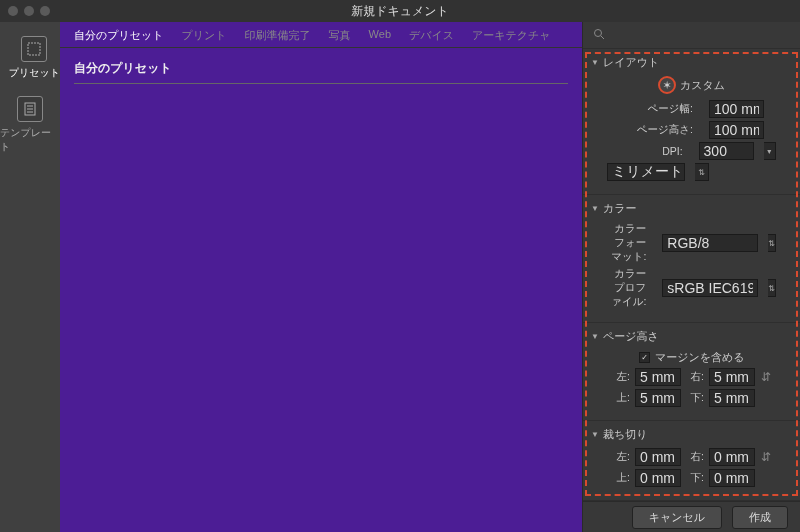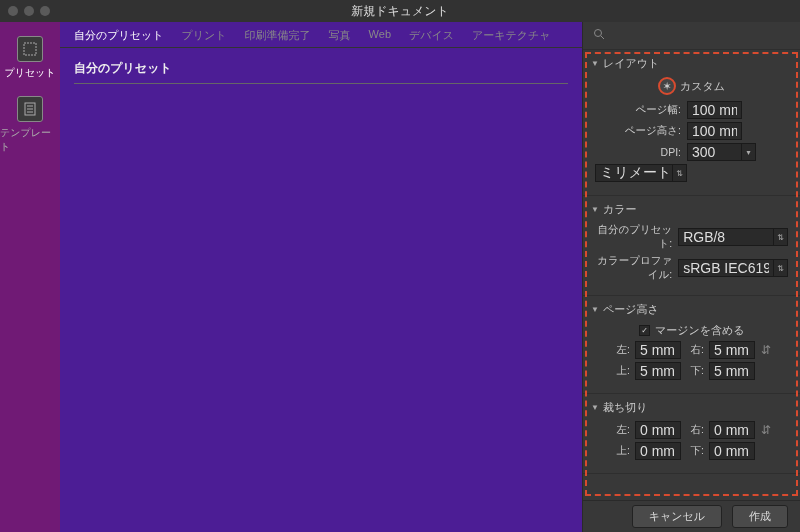--- a/index.html
+++ b/index.html
@@ -2,39 +2,39 @@
 <html><head>
 <meta charset="utf-8">
 <style>
 * { margin: 0; padding: 0; box-sizing: border-box; font-family: -apple-system, "Hiragino Sans", sans-serif; }
 body { background: #1e1e1e; width: 800px; height: 532px; overflow: hidden; color: #ccc; font-size: 11px; }
 .titlebar { height: 22px; background: #323232; display: flex; align-items: center; position: relative; }
 .traffic { display: flex; gap: 6px; margin-left: 8px; }
 .dot { width: 10px; height: 10px; border-radius: 50%; background: #5a5a5a; }
 .title { position: absolute; left: 50%; transform: translateX(-50%); font-size: 12px; color: #ddd; }
 .body { display: flex; height: 510px; }
-.leftbar { width: 60px; background: #701a75; display: flex; flex-direction: column; align-items: center; padding-top: 14px; gap: 16px; }
+.leftbar { width: 60px; background: #404040; display: flex; flex-direction: column; align-items: flex-end; padding-top: 14px; gap: 16px; }
 .leftitem { display: flex; flex-direction: column; align-items: center; gap: 4px; color: #aaa; font-size: 10px; cursor: pointer; }
 .leftitem.active { color: #fff; }
 .lefticon { width: 26px; height: 26px; border: 1px solid #888; border-radius: 3px; display: flex; align-items: center; justify-content: center; background: #3a3a3a; }
 .main { flex: 1; background: #4c1d95; display: flex; flex-direction: column; }
 .tabs { display: flex; gap: 18px; padding: 6px 14px 4px; font-size: 11px; color: #888; border-bottom: 1px solid #333; }
 .tab { cursor: pointer; }
 .tab.active { color: #fff; }
 .content { padding: 12px 14px; }
 .content h3 { font-size: 12px; color: #eee; font-weight: 600; margin-bottom: 6px; }
 .content hr { border: none; border-top: 1px solid #666; }
 .rightpanel { width: 218px; background: #383838; display: flex; flex-direction: column; border-left: 1px solid #2a2a2a; position: relative; }
 .highlight-box { position: absolute; top: 30px; left: 2px; right: 2px; bottom: 36px; border: 2px dashed #d84b2f; pointer-events: none; z-index: 5; }
 .search { height: 28px; display: flex; align-items: center; padding: 0 10px; border-bottom: 1px solid #2e2e2e; }
 .searchicon { color: #888; font-size: 12px; }
 .section { border-bottom: 1px solid #2e2e2e; padding: 6px 8px 10px; }
 .sec-head { display: flex; align-items: center; gap: 4px; color: #ccc; font-size: 11px; margin-bottom: 6px; cursor: pointer; }
 .tri { font-size: 8px; color: #aaa; }
-.row { display: flex; align-items: center; margin: 3px 4px; }
+.row { display: flex; align-items: center; margin: 3px 16px; gap: 10px; }
 .row label { width: 92px; text-align: right; padding-right: 6px; color: #ccc; font-size: 10.5px; }
 .field { background: #2a2a2a; border: 1px solid #1a1a1a; color: #ddd; height: 18px; padding: 0 4px; font-size: 14px; }
 .field.w55 { width: 55px; }
 .select-caret { width: 14px; height: 18px; background: #2a2a2a; border: 1px solid #1a1a1a; border-left: none; display: flex; align-items: center; justify-content: center; font-size: 8px; color: #aaa; }
 .custom-row { display: flex; align-items: center; justify-content: center; gap: 4px; margin: 2px 0 6px; }
 .custom-icon { width: 18px; height: 18px; border: 2px solid #d84b2f; border-radius: 50%; display: flex; align-items: center; justify-content: center; font-size: 11px; background: #444; }
 .orient { display: flex; gap: 2px; }
 .orient-btn { width: 18px; height: 16px; background: #2a2a2a; border: 1px solid #1a1a1a; display: flex; align-items: center; justify-content: center; }
 .orient-pg { background: #ccc; }
 .orient-pg.land { width: 12px; height: 9px; }
@@ -138,21 +138,21 @@
         <div class="select-caret">⇅</div>
       </div>
     </div>
 
     <div class="section">
       <div class="sec-head">
         <span class="tri">▼</span>
         <span>カラー</span>
       </div>
       <div class="row">
-        <label style="width:84px">自分のプリセット:</label>
+        <label style="width:84px">カラーフォーマット:</label>
         <input class="field" style="width: 96px;" value="RGB/8">
         <div class="select-caret">⇅</div>
       </div>
       <div class="row">
         <label style="width:84px">カラープロファイル:</label>
         <input class="field" style="width: 96px;" value="sRGB IEC61966-2.1">
         <div class="select-caret">⇅</div>
       </div>
     </div>
 

